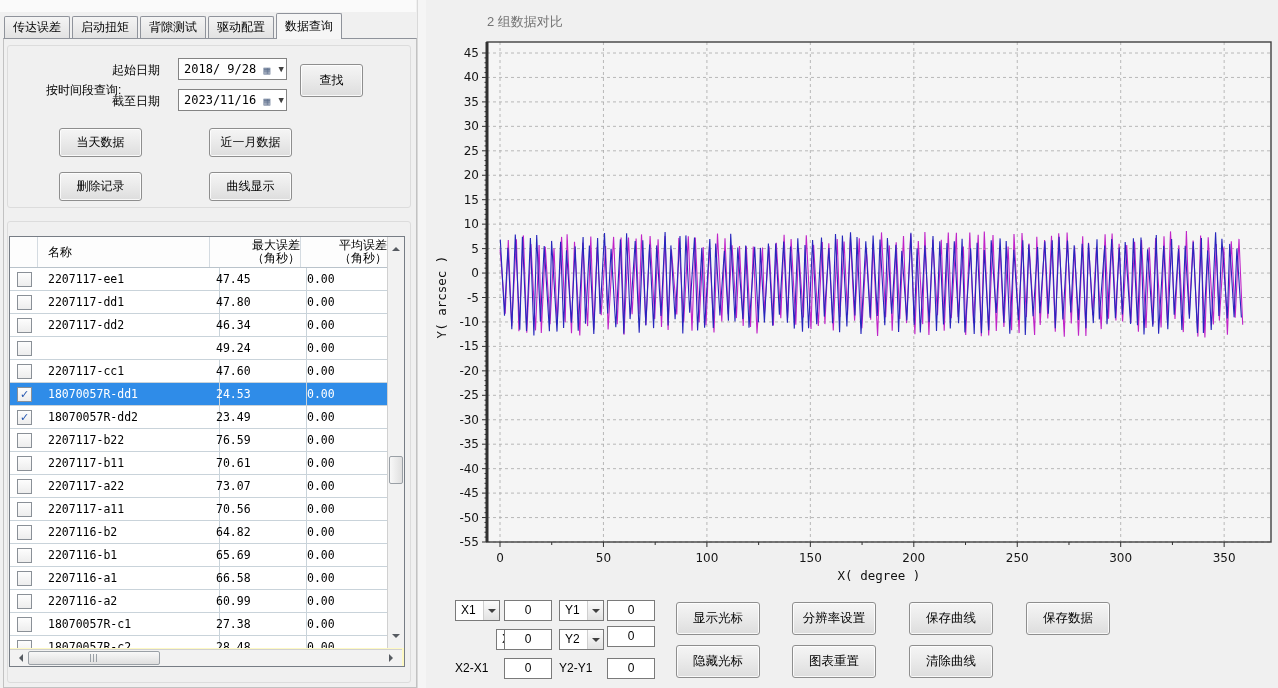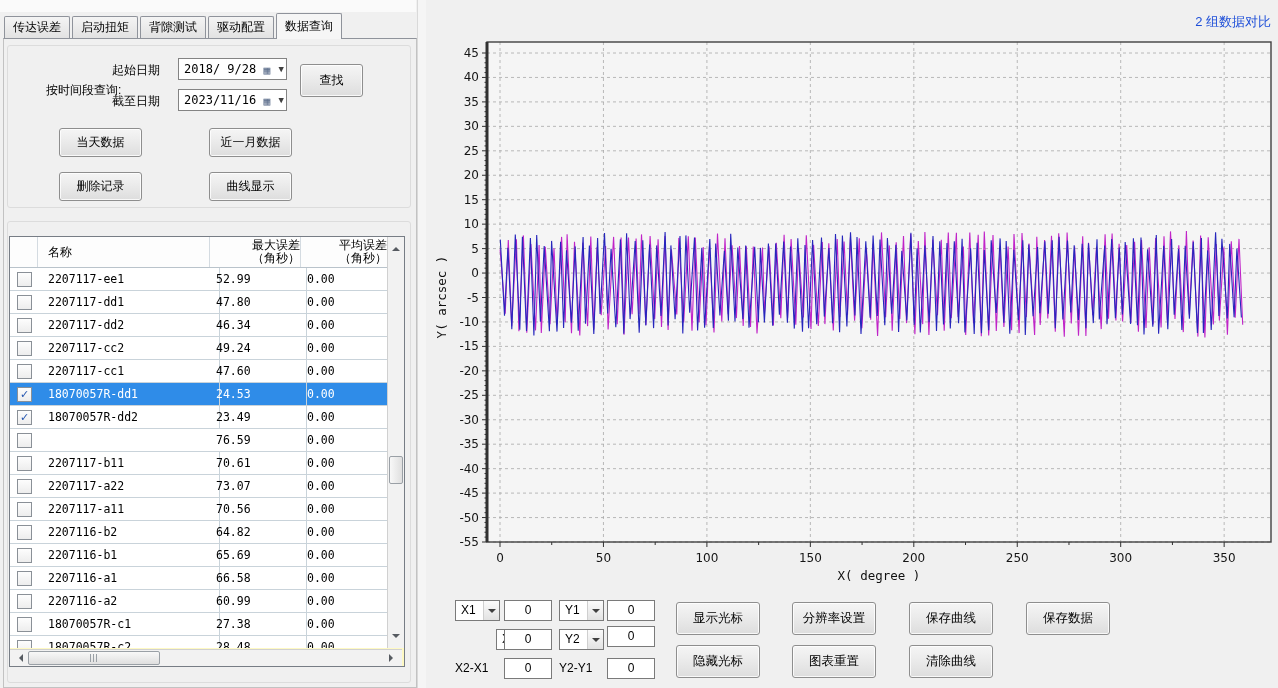--- a/index.html
+++ b/index.html
@@ -50,21 +50,21 @@
   
   .sbar{position:absolute;background:#f2f2f2;}
   .sb-arrow{position:absolute;width:0;height:0;}
   .sb-thumb{position:absolute;border:1px solid #9aa0a6;border-radius:2px;}
   .thumb-v{background:linear-gradient(90deg,#f8f8f8,#dfdfdf);}
   .thumb-h{background:linear-gradient(#f8f8f8,#dfdfdf);}
   .grip{position:absolute;left:50%;top:4px;width:8px;height:8px;margin-left:-4px;
         background:repeating-linear-gradient(90deg,#9aa0a6 0 1px,transparent 1px 3px);}
 
   
-  #chart-title{left:487px;top:13px;width:784px;text-align:right;color:#1d4ed8;font-size:13px;}
+  #chart-title{left:487px;top:13px;width:784px;text-align:left;color:#737373;font-size:13px;}
   #chart-svg{left:432px;top:34px;}
 
   
   .combo{position:absolute;width:38px;height:19px;background:#fff;border:1px solid #7a7a7a;line-height:19px;padding-left:5px;}
   .combo .arr{position:absolute;right:0;top:0;width:15px;height:19px;background:linear-gradient(#fbfbfb,#e2e2e2);
               border-left:1px solid #cfcfcf;}
   .combo .arr:after{content:"";position:absolute;left:4px;top:8px;border:4px solid transparent;border-top-color:#404040;}
   .vbox{position:absolute;width:46px;height:19px;background:#fff;border:1px solid #7a7a7a;text-align:center;line-height:19px;}
   .big-btn{width:82px;height:31px;line-height:31px;font-size:12.5px;}
 </style>
@@ -120,38 +120,37 @@
       </div>
       <div class="hcell" style="left:291px;width:86px;border-right:none;">
         <div>平均误差</div>
           <div>（角秒）</div>
       </div>
     </div>
     <div id="tbl-body">
         <div class="trow">
           <div class="cbx"></div>
           <div class="tcell" style="left: 28px; width: 171px; padding-left: 10px;">2207117-ee1</div>
-          <div class="tcell" style="left: 200px; width: 90px; padding-left: 6px;">52.99</div>
+          <div class="tcell" style="left: 200px; width: 90px; padding-left: 6px;">47.45</div>
           <div class="tcell" style="left: 291px; width: 86px; padding-left: 6px;">0.00</div>
         </div>
         <div class="trow">
           <div class="cbx"></div>
           <div class="tcell" style="left: 28px; width: 171px; padding-left: 10px;">2207117-dd1</div>
           <div class="tcell" style="left: 200px; width: 90px; padding-left: 6px;">47.80</div>
           <div class="tcell" style="left: 291px; width: 86px; padding-left: 6px;">0.00</div>
         </div>
         <div class="trow">
           <div class="cbx"></div>
           <div class="tcell" style="left: 28px; width: 171px; padding-left: 10px;">2207117-dd2</div>
           <div class="tcell" style="left: 200px; width: 90px; padding-left: 6px;">46.34</div>
           <div class="tcell" style="left: 291px; width: 86px; padding-left: 6px;">0.00</div>
         </div>
         <div class="trow">
           <div class="cbx"></div>
-          <div class="tcell" style="left: 28px; width: 171px; padding-left: 10px;">2207117-cc2</div>
           <div class="tcell" style="left: 200px; width: 90px; padding-left: 6px;">49.24</div>
           <div class="tcell" style="left: 291px; width: 86px; padding-left: 6px;">0.00</div>
         </div>
         <div class="trow">
           <div class="cbx"></div>
           <div class="tcell" style="left: 28px; width: 171px; padding-left: 10px;">2207117-cc1</div>
           <div class="tcell" style="left: 200px; width: 90px; padding-left: 6px;">47.60</div>
           <div class="tcell" style="left: 291px; width: 86px; padding-left: 6px;">0.00</div>
         </div>
         <div class="trow sel">
@@ -161,20 +160,21 @@
           <div class="tcell" style="left: 291px; width: 86px; padding-left: 6px;">0.00</div>
         </div>
         <div class="trow">
           <div class="cbx">✓</div>
           <div class="tcell" style="left: 28px; width: 171px; padding-left: 10px;">18070057R-dd2</div>
           <div class="tcell" style="left: 200px; width: 90px; padding-left: 6px;">23.49</div>
           <div class="tcell" style="left: 291px; width: 86px; padding-left: 6px;">0.00</div>
         </div>
         <div class="trow">
           <div class="cbx"></div>
+          <div class="tcell" style="left: 28px; width: 171px; padding-left: 10px;">2207117-b22</div>
           <div class="tcell" style="left: 200px; width: 90px; padding-left: 6px;">76.59</div>
           <div class="tcell" style="left: 291px; width: 86px; padding-left: 6px;">0.00</div>
         </div>
         <div class="trow">
           <div class="cbx"></div>
           <div class="tcell" style="left: 28px; width: 171px; padding-left: 10px;">2207117-b11</div>
           <div class="tcell" style="left: 200px; width: 90px; padding-left: 6px;">70.61</div>
           <div class="tcell" style="left: 291px; width: 86px; padding-left: 6px;">0.00</div>
         </div>
         <div class="trow">

